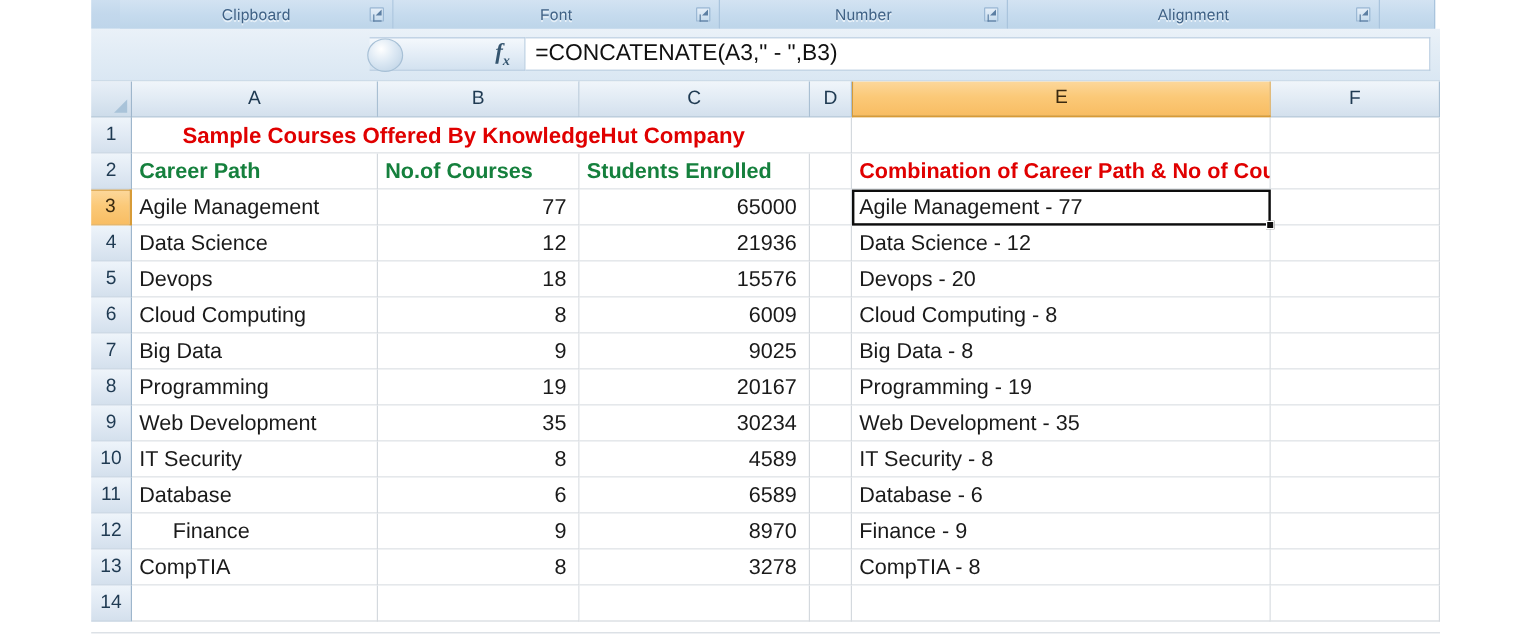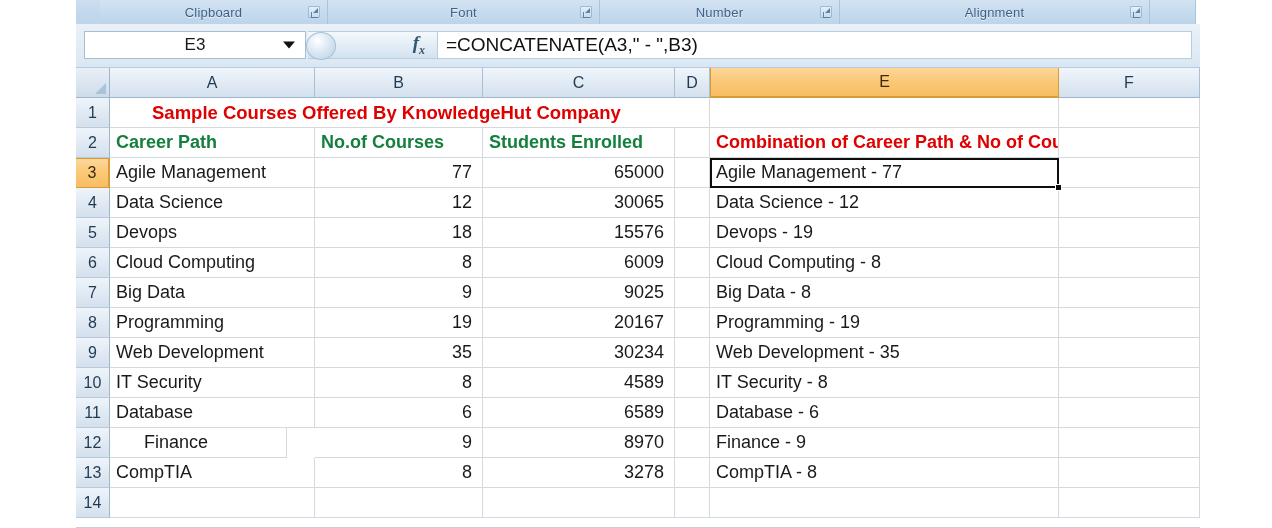--- a/index.html
+++ b/index.html
@@ -191,24 +191,20 @@
       <div class="ribbon-group" style="width: 310px;">
         <span class="ribbon-group-label">Alignment</span>
         <span class="dialog-launcher"></span>
       </div>
       <div class="ribbon-group" style="flex: 1 1 0%;"></div>
     </div>
 
   <div class="fb-edge-left"></div>
   <div class="fb-edge-right"></div>
   <div class="formula-bar-wrap">
-    <div class="namebox">
-      <span class="namebox-text">E3</span>
-      <span class="namebox-arrow"></span>
-    </div>
     <div class="fx-well">
       <span class="fx-orb"></span>
       <span class="fx-glyph">f<sub>x</sub></span>
     </div>
     <div class="formula-input" title="Enter formula">=CONCATENATE(A3," - ",B3)</div>
   </div>
 
   <div class="grid">
     <div class="left-gutter"></div>
     <div class="corner-box">
@@ -250,29 +246,29 @@
         <div class="cell head-red" style="left: 710px; width: 349px; top: 60px;">Combination of Career Path &amp; No of Courses</div>
         <div class="cell blank" style="left: 1059px; width: 141px; top: 60px;"></div>
         <div class="cell" style="left: 110px; width: 205px; top: 90px;">Agile Management</div>
         <div class="cell num" style="left: 315px; width: 168px; top: 90px;">77</div>
         <div class="cell num" style="left: 483px; width: 192px; top: 90px;">65000</div>
         <div class="cell blank" style="left: 675px; width: 35px; top: 90px;"></div>
         <div class="cell" style="left: 710px; width: 349px; top: 90px;">Agile Management  -  77</div>
         <div class="cell blank" style="left: 1059px; width: 141px; top: 90px;"></div>
         <div class="cell" style="left: 110px; width: 205px; top: 120px;">Data Science</div>
         <div class="cell num" style="left: 315px; width: 168px; top: 120px;">12</div>
-        <div class="cell num" style="left: 483px; width: 192px; top: 120px;">30065</div>
+        <div class="cell num" style="left: 483px; width: 192px; top: 120px;">21936</div>
         <div class="cell blank" style="left: 675px; width: 35px; top: 120px;"></div>
         <div class="cell" style="left: 710px; width: 349px; top: 120px;">Data Science  -  12</div>
         <div class="cell blank" style="left: 1059px; width: 141px; top: 120px;"></div>
         <div class="cell" style="left: 110px; width: 205px; top: 150px;">Devops</div>
         <div class="cell num" style="left: 315px; width: 168px; top: 150px;">18</div>
         <div class="cell num" style="left: 483px; width: 192px; top: 150px;">15576</div>
         <div class="cell blank" style="left: 675px; width: 35px; top: 150px;"></div>
-        <div class="cell" style="left: 710px; width: 349px; top: 150px;">Devops  -  19</div>
+        <div class="cell" style="left: 710px; width: 349px; top: 150px;">Devops  -  20</div>
         <div class="cell blank" style="left: 1059px; width: 141px; top: 150px;"></div>
         <div class="cell" style="left: 110px; width: 205px; top: 180px;">Cloud Computing</div>
         <div class="cell num" style="left: 315px; width: 168px; top: 180px;">8</div>
         <div class="cell num" style="left: 483px; width: 192px; top: 180px;">6009</div>
         <div class="cell blank" style="left: 675px; width: 35px; top: 180px;"></div>
         <div class="cell" style="left: 710px; width: 349px; top: 180px;">Cloud Computing  -  8</div>
         <div class="cell blank" style="left: 1059px; width: 141px; top: 180px;"></div>
         <div class="cell" style="left: 110px; width: 205px; top: 210px;">Big Data</div>
         <div class="cell num" style="left: 315px; width: 168px; top: 210px;">9</div>
         <div class="cell num" style="left: 483px; width: 192px; top: 210px;">9025</div>
@@ -296,21 +292,21 @@
         <div class="cell num" style="left: 483px; width: 192px; top: 300px;">4589</div>
         <div class="cell blank" style="left: 675px; width: 35px; top: 300px;"></div>
         <div class="cell" style="left: 710px; width: 349px; top: 300px;">IT Security  -  8</div>
         <div class="cell blank" style="left: 1059px; width: 141px; top: 300px;"></div>
         <div class="cell" style="left: 110px; width: 205px; top: 330px;">Database</div>
         <div class="cell num" style="left: 315px; width: 168px; top: 330px;">6</div>
         <div class="cell num" style="left: 483px; width: 192px; top: 330px;">6589</div>
         <div class="cell blank" style="left: 675px; width: 35px; top: 330px;"></div>
         <div class="cell" style="left: 710px; width: 349px; top: 330px;">Database  -  6</div>
         <div class="cell blank" style="left: 1059px; width: 141px; top: 330px;"></div>
-        <div class="cell" style="left: 110px; width: 177px; top: 360px; padding-left: 34px;">Finance</div>
+        <div class="cell" style="left: 110px; width: 205px; top: 360px; padding-left: 34px;">Finance</div>
         <div class="cell num" style="left: 315px; width: 168px; top: 360px;">9</div>
         <div class="cell num" style="left: 483px; width: 192px; top: 360px;">8970</div>
         <div class="cell blank" style="left: 675px; width: 35px; top: 360px;"></div>
         <div class="cell" style="left: 710px; width: 349px; top: 360px;">Finance  -  9</div>
         <div class="cell blank" style="left: 1059px; width: 141px; top: 360px;"></div>
         <div class="cell" style="left: 110px; width: 205px; top: 390px;">CompTIA</div>
         <div class="cell num" style="left: 315px; width: 168px; top: 390px;">8</div>
         <div class="cell num" style="left: 483px; width: 192px; top: 390px;">3278</div>
         <div class="cell blank" style="left: 675px; width: 35px; top: 390px;"></div>
         <div class="cell" style="left: 710px; width: 349px; top: 390px;">CompTIA  -  8</div>

